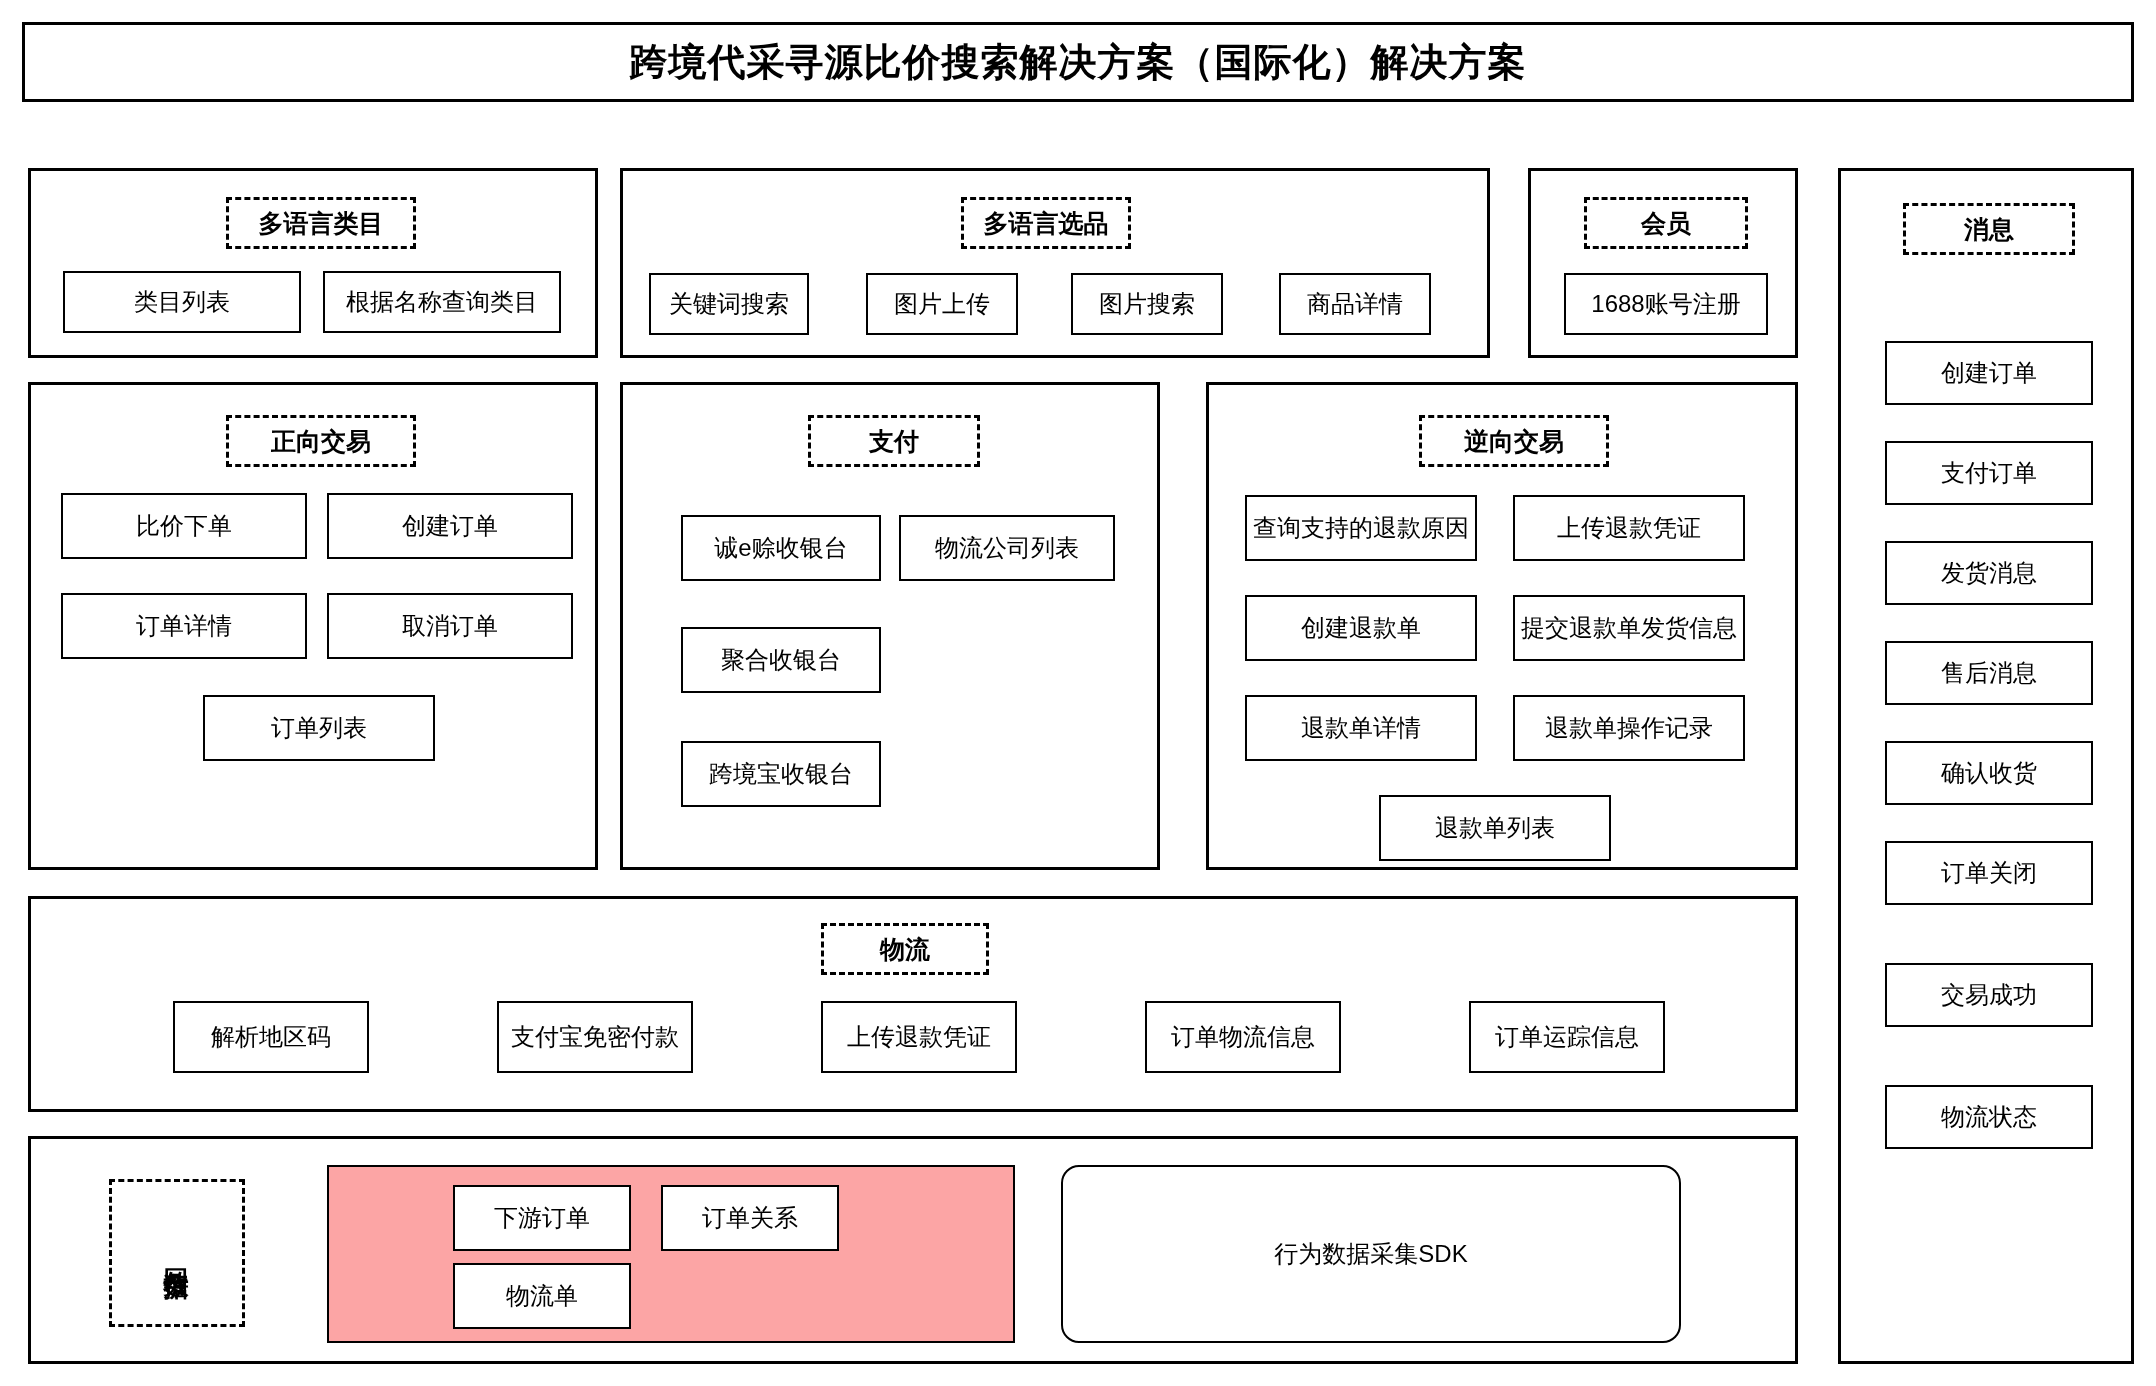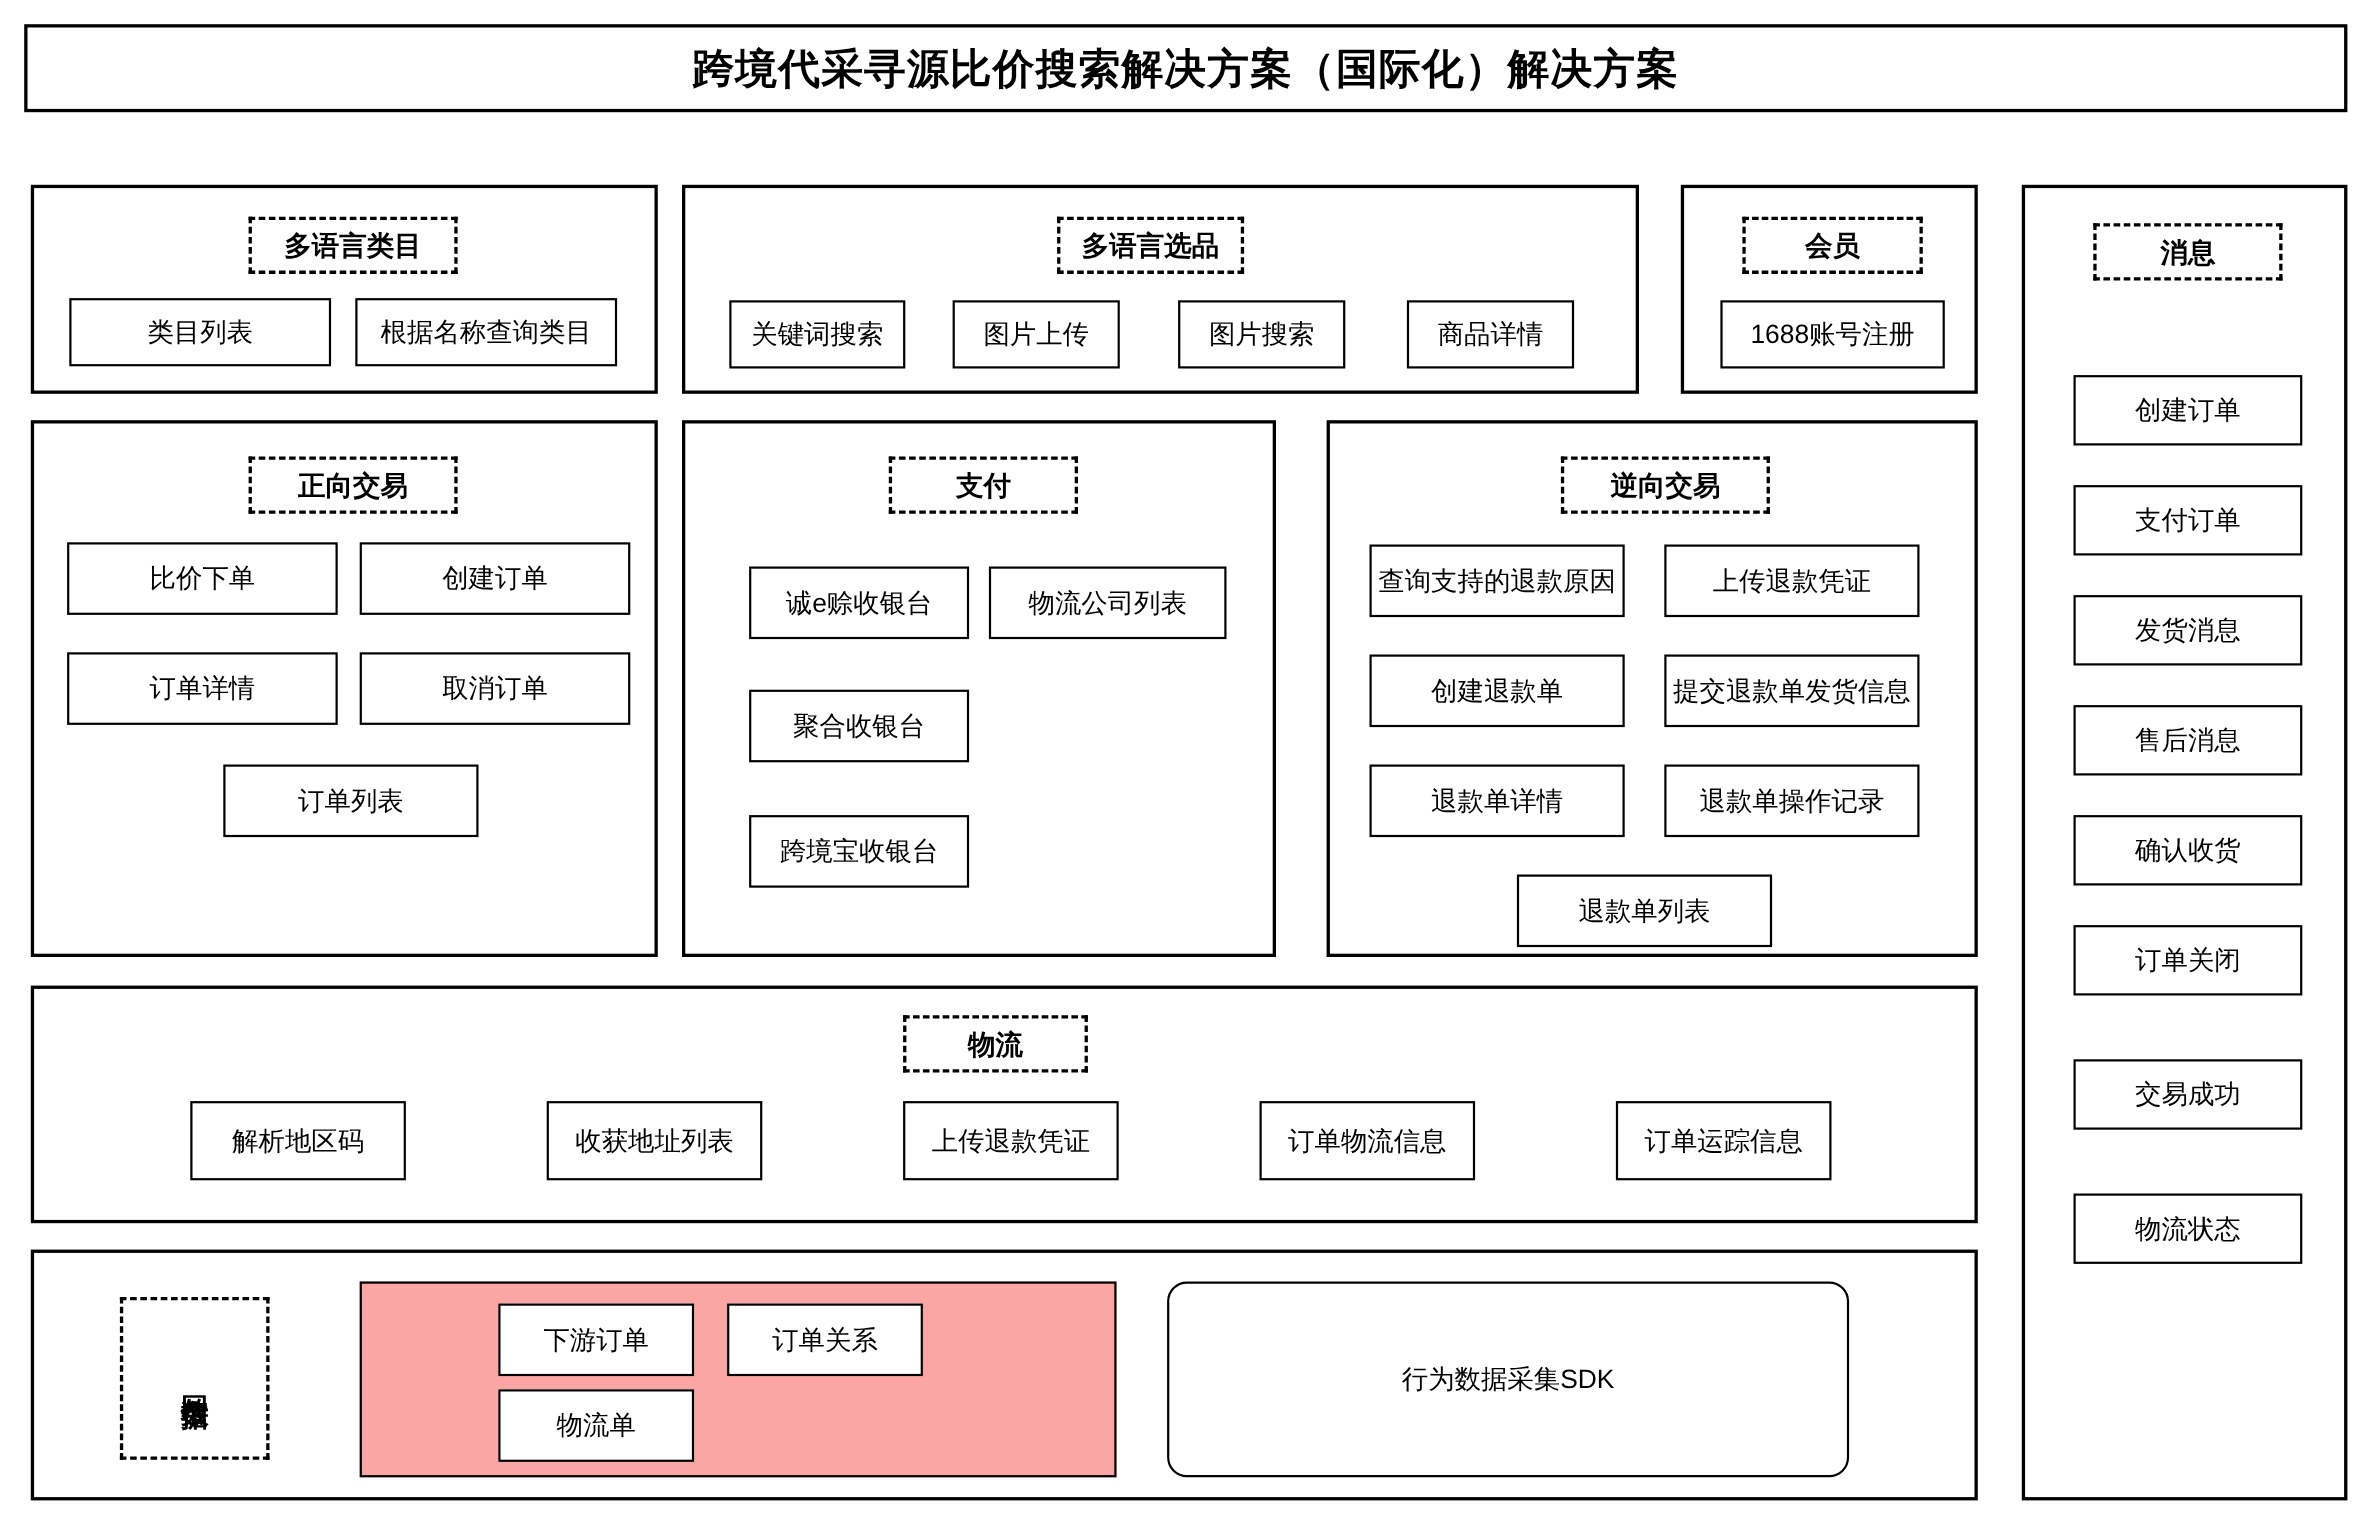--- a/index.html
+++ b/index.html
@@ -87,21 +87,21 @@
   </div>
 
   <div class="abs panel" style="left:28px; top:168px; width:570px; height:190px;">
     <div class="abs dashed-label" style="left:195px; top:26px; width:190px; height:52px;">多语言类目</div>
     <div class="abs item" style="left:32px; top:100px; width:238px; height:62px;">类目列表</div>
     <div class="abs item" style="left:292px; top:100px; width:238px; height:62px;">根据名称查询类目</div>
   </div>
 
   <div class="abs panel" style="left:620px; top:168px; width:870px; height:190px;">
     <div class="abs dashed-label" style="left:338px; top:26px; width:170px; height:52px;">多语言选品</div>
-    <div class="abs item" style="left:40px; top:102px; width:160px; height:62px;">关键词搜索</div>
+    <div class="abs item" style="left:26px; top:102px; width:160px; height:62px;">关键词搜索</div>
     <div class="abs item" style="left:243px; top:102px; width:152px; height:62px;">图片上传</div>
     <div class="abs item" style="left:448px; top:102px; width:152px; height:62px;">图片搜索</div>
     <div class="abs item" style="left:656px; top:102px; width:152px; height:62px;">商品详情</div>
   </div>
 
   <div class="abs panel" style="left:1528px; top:168px; width:270px; height:190px;">
     <div class="abs dashed-label" style="left:53px; top:26px; width:164px; height:52px;">会员</div>
     <div class="abs item" style="left:33px; top:102px; width:204px; height:62px;">1688账号注册</div>
   </div>
 
@@ -142,21 +142,21 @@
     <div class="abs item" style="left:36px; top:210px; width:232px; height:66px;">创建退款单</div>
     <div class="abs item" style="left:304px; top:210px; width:232px; height:66px;">提交退款单发货信息</div>
     <div class="abs item" style="left:36px; top:310px; width:232px; height:66px;text-align:center;">退款单详情</div>
     <div class="abs item" style="left:304px; top:310px; width:232px; height:66px;">退款单操作记录</div>
     <div class="abs item" style="left:170px; top:410px; width:232px; height:66px;">退款单列表</div>
   </div>
 
   <div class="abs panel" style="left:28px; top:896px; width:1770px; height:216px;">
     <div class="abs dashed-label" style="left:790px; top:24px; width:168px; height:52px;">物流</div>
     <div class="abs item" style="left:142px; top:102px; width:196px; height:72px;">解析地区码</div>
-    <div class="abs item" style="left:466px; top:102px; width:196px; height:72px;">收获地址列表</div>
+    <div class="abs item" style="left:466px; top:102px; width:196px; height:72px;">支付宝免密付款</div>
     <div class="abs item" style="left:790px; top:102px; width:196px; height:72px;">上传退款凭证</div>
     <div class="abs item" style="left:1114px; top:102px; width:196px; height:72px;">订单物流信息</div>
     <div class="abs item" style="left:1438px; top:102px; width:196px; height:72px;">订单运踪信息</div>
   </div>
 
   <div class="abs panel" style="left:28px; top:1136px; width:1770px; height:228px;">
     <div class="abs dashed-label vertical" style="left:78px; top:40px; width:136px; height:148px;">回传数据</div>
 
     <div class="abs subpanel" style="left:296px; top:26px; width:688px; height:178px;">
       <div class="abs item" style="left:124px; top:18px; width:178px; height:66px;">下游订单</div>

